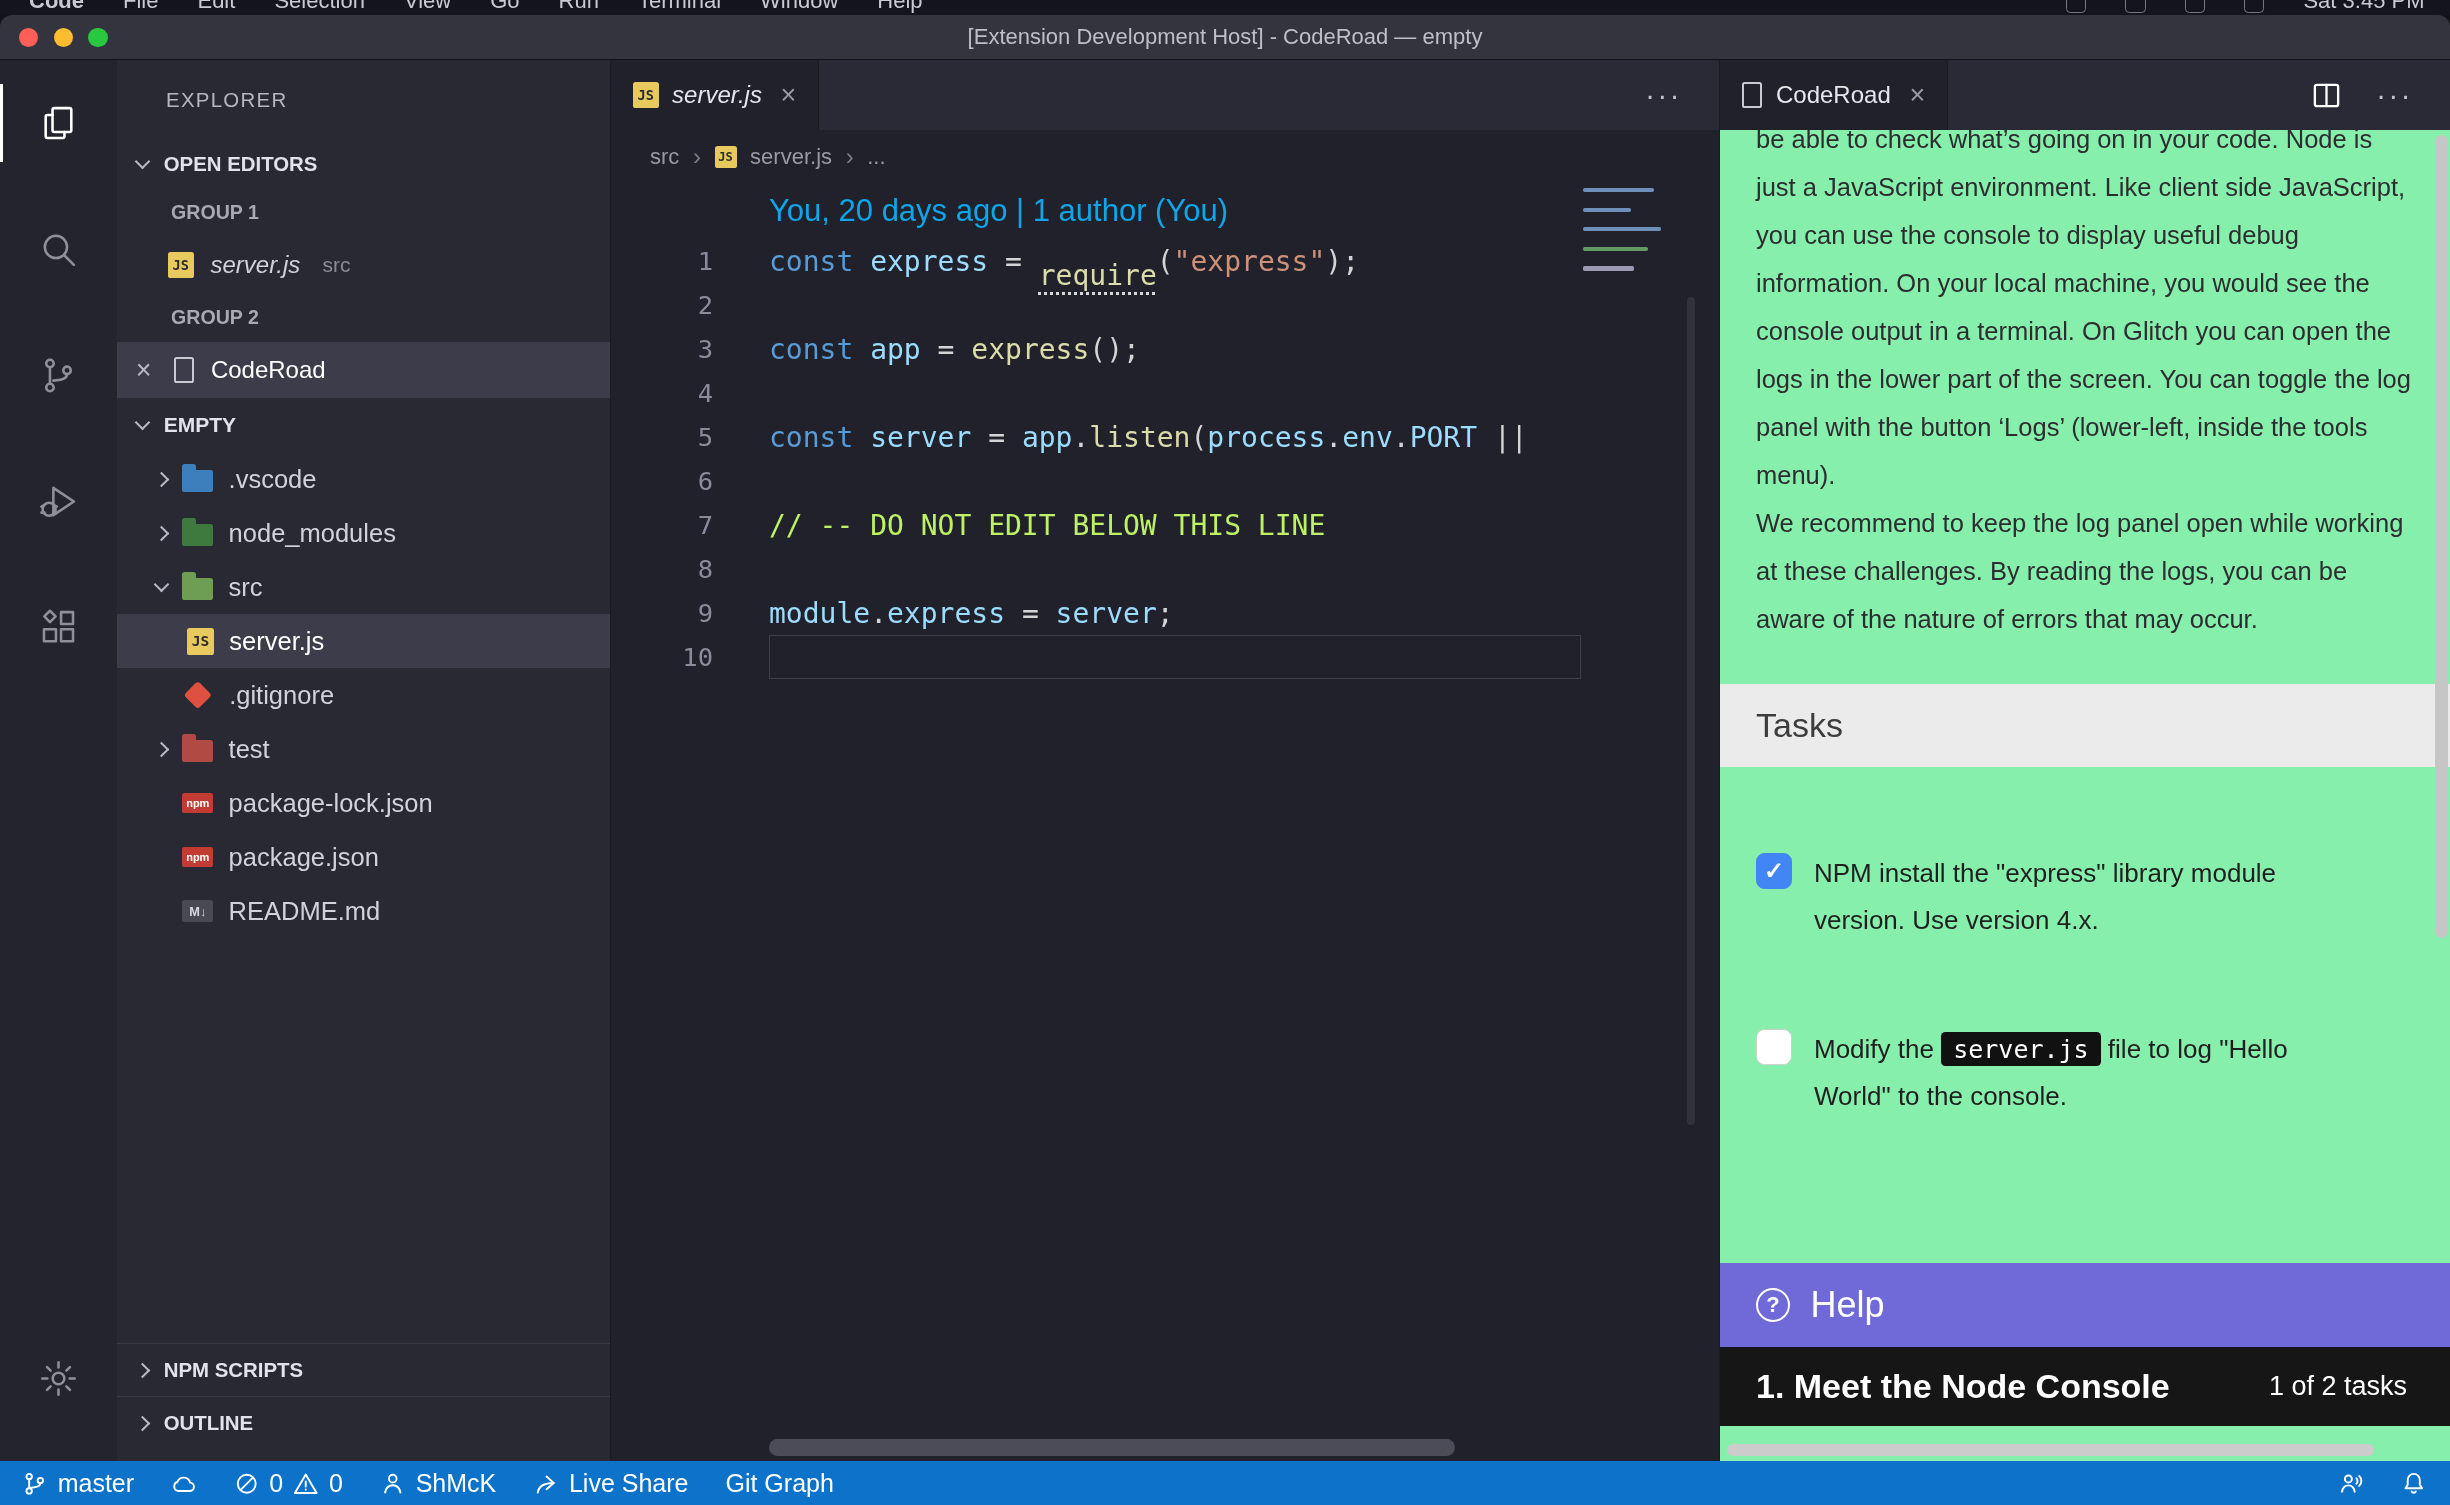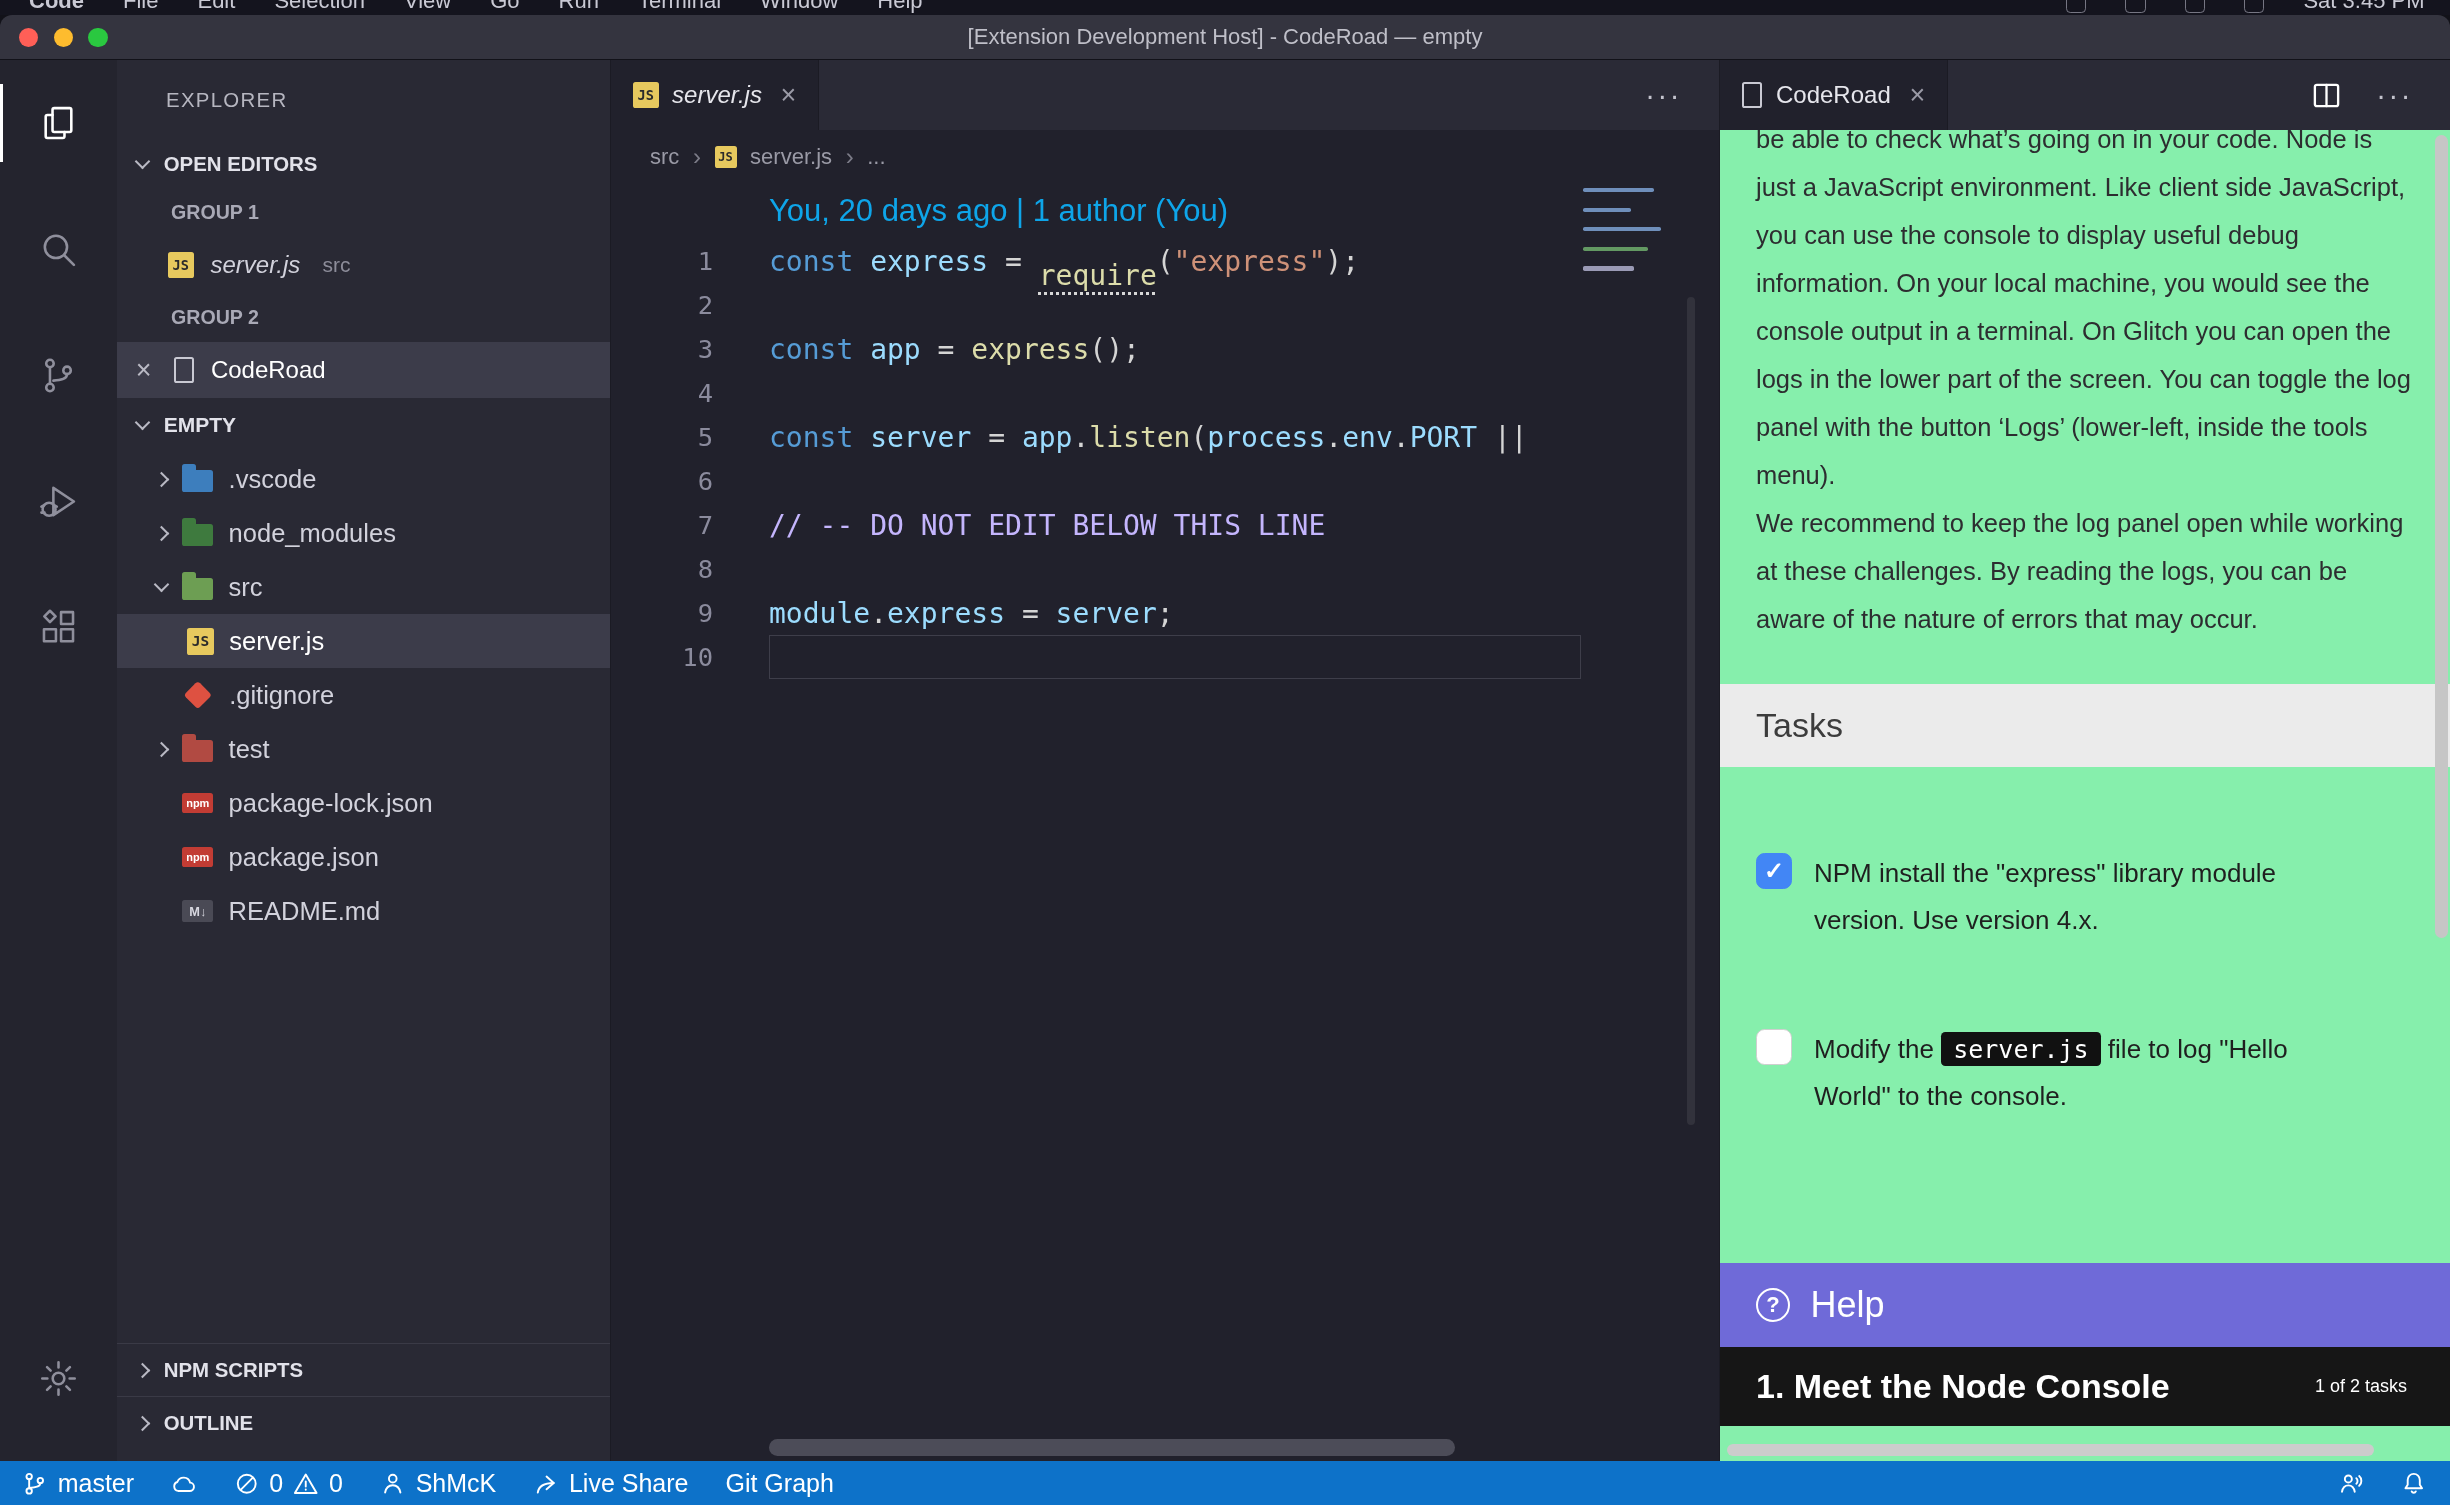--- a/index.html
+++ b/index.html
@@ -80,21 +80,21 @@
 .crumb-sep{color:#7c7c88;font-size:24px;}
 .code-area{position:absolute;top:123px;left:0;right:0;bottom:0;font-family:"DejaVu Sans Mono",monospace;}
 .blame{height:56px;display:flex;align-items:center;margin-left:158px;font-family:"Liberation Sans",sans-serif;font-size:31px;color:#0ea5e9;}
 .code-line{height:44px;display:flex;align-items:center;position:relative;}
 .ln{width:102px;text-align:right;margin-right:56px;font-size:25.5px;color:#8b8b9d;flex:none;}
 .lc{font-size:28px;white-space:pre;display:flex;align-items:center;}
 .tk-kw{color:#569cd6;}
 .tk-var{color:#9cdcfe;}
 .tk-fn{color:#dcdcaa;}
 .tk-str{color:#ce9178;}
-.tk-cm{color:#c4b5fd;}
+.tk-cm{color:#bef264;}
 .tk-pl{color:#d4d4d4;}
 .u-hint{text-decoration:underline dotted #d8d8d8;text-decoration-thickness:2.6px;text-underline-offset:6.8px;margin-top:28px;}
 .code-line.active-line::after{content:"";position:absolute;left:158px;width:810px;top:0;bottom:0;border:1.7px solid #3e3e4a;}
 .minimap{position:absolute;top:128px;right:55px;width:81px;height:102px;}
 .mm-line{height:4.3px;margin-bottom:15.3px;border-radius:1.7px;}
 .vscroll{position:absolute;top:237px;right:24px;width:8.5px;height:828px;background:#32323c;border-radius:4.3px;}
 .hscroll{position:absolute;bottom:5.1px;left:158px;width:686px;height:17px;background:#4c4c58;border-radius:8.5px;}
 
 
 .panel{position:absolute;top:0;bottom:0;left:1719px;width:731px;background:#2a2a36;border-left:0.9px solid #1b1b24;}
@@ -108,21 +108,21 @@
 .task + .task{margin-top:82px;}
 .cbx{width:36px;height:36px;border-radius:8.5px;border:1.7px solid #cfcfcf;background:#fff;flex:none;display:flex;align-items:center;justify-content:center;margin-top:3.4px;cursor:pointer;}
 .cbx.checked{background:#4286f5;border-color:#4286f5;color:#fff;font-size:24px;font-weight:700;}
 .task-text{font-size:26px;line-height:47px;color:#1f1f1f;max-width:544px;}
 .chip{background:#111111;color:#ffffff;font-family:"DejaVu Sans Mono",monospace;font-size:25px;padding:2.6px 12px;border-radius:4.3px;}
 .help-band{position:absolute;left:0;right:0;top:1133px;height:84px;background:#6f6ad8;display:flex;align-items:center;gap:20.4px;padding-left:36px;color:#fff;cursor:pointer;}
 .help-q{width:34px;height:34px;border:2.6px solid #fff;border-radius:50%;display:flex;align-items:center;justify-content:center;font-size:22px;font-weight:700;}
 .help-label{font-size:36px;}
 .lesson-band{position:absolute;left:0;right:0;top:1217px;height:79px;background:#161616;color:#fff;display:flex;align-items:center;justify-content:space-between;padding:0 43px 0 36px;}
 .lesson-title{font-size:34px;font-weight:700;}
-.lesson-progress{font-size:18px;}
+.lesson-progress{font-size:27px;}
 .panel-scrollthumb{position:absolute;top:5.1px;right:1.7px;width:13.6px;height:803px;background:#c6c6c6;border-radius:6.8px;}
 .panel-hscroll{position:absolute;bottom:5.1px;left:6.8px;width:647px;height:12px;background:#cccccc;border-radius:6px;}
 
 
 .statusbar{position:absolute;bottom:0;left:0;right:0;height:45px;background:#0d72c9;color:#fff;display:flex;align-items:center;font-size:25px;}
 .sb-left{display:flex;align-items:center;gap:37px;padding-left:22px;}
 .sb-right{margin-left:auto;display:flex;align-items:center;gap:37px;padding-right:24px;}
 .sb-item{display:flex;align-items:center;gap:10.2px;cursor:pointer;white-space:nowrap;}
 .st-ico{width:25.5px;height:25.5px;fill:none;stroke:#ffffff;stroke-width:1.2;stroke-linecap:round;stroke-linejoin:round;}
 </style>

